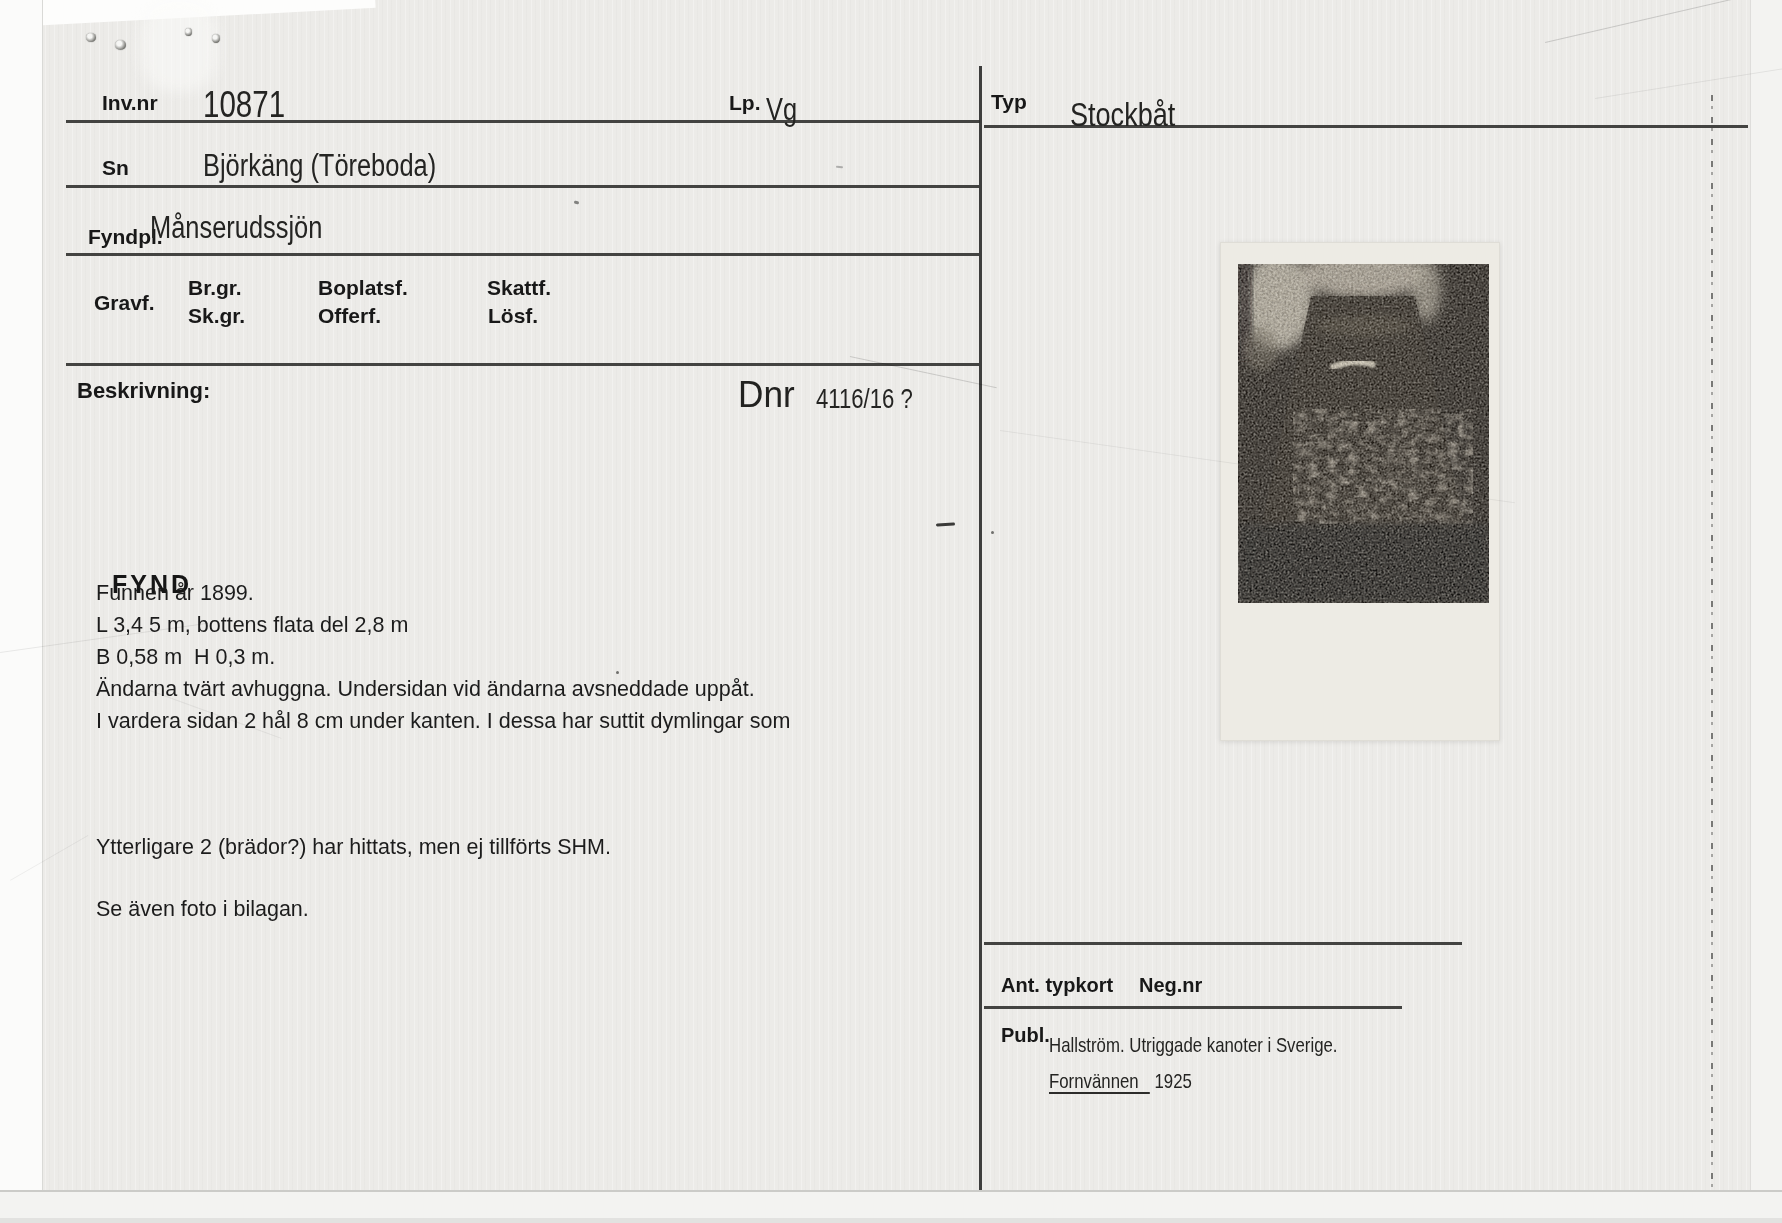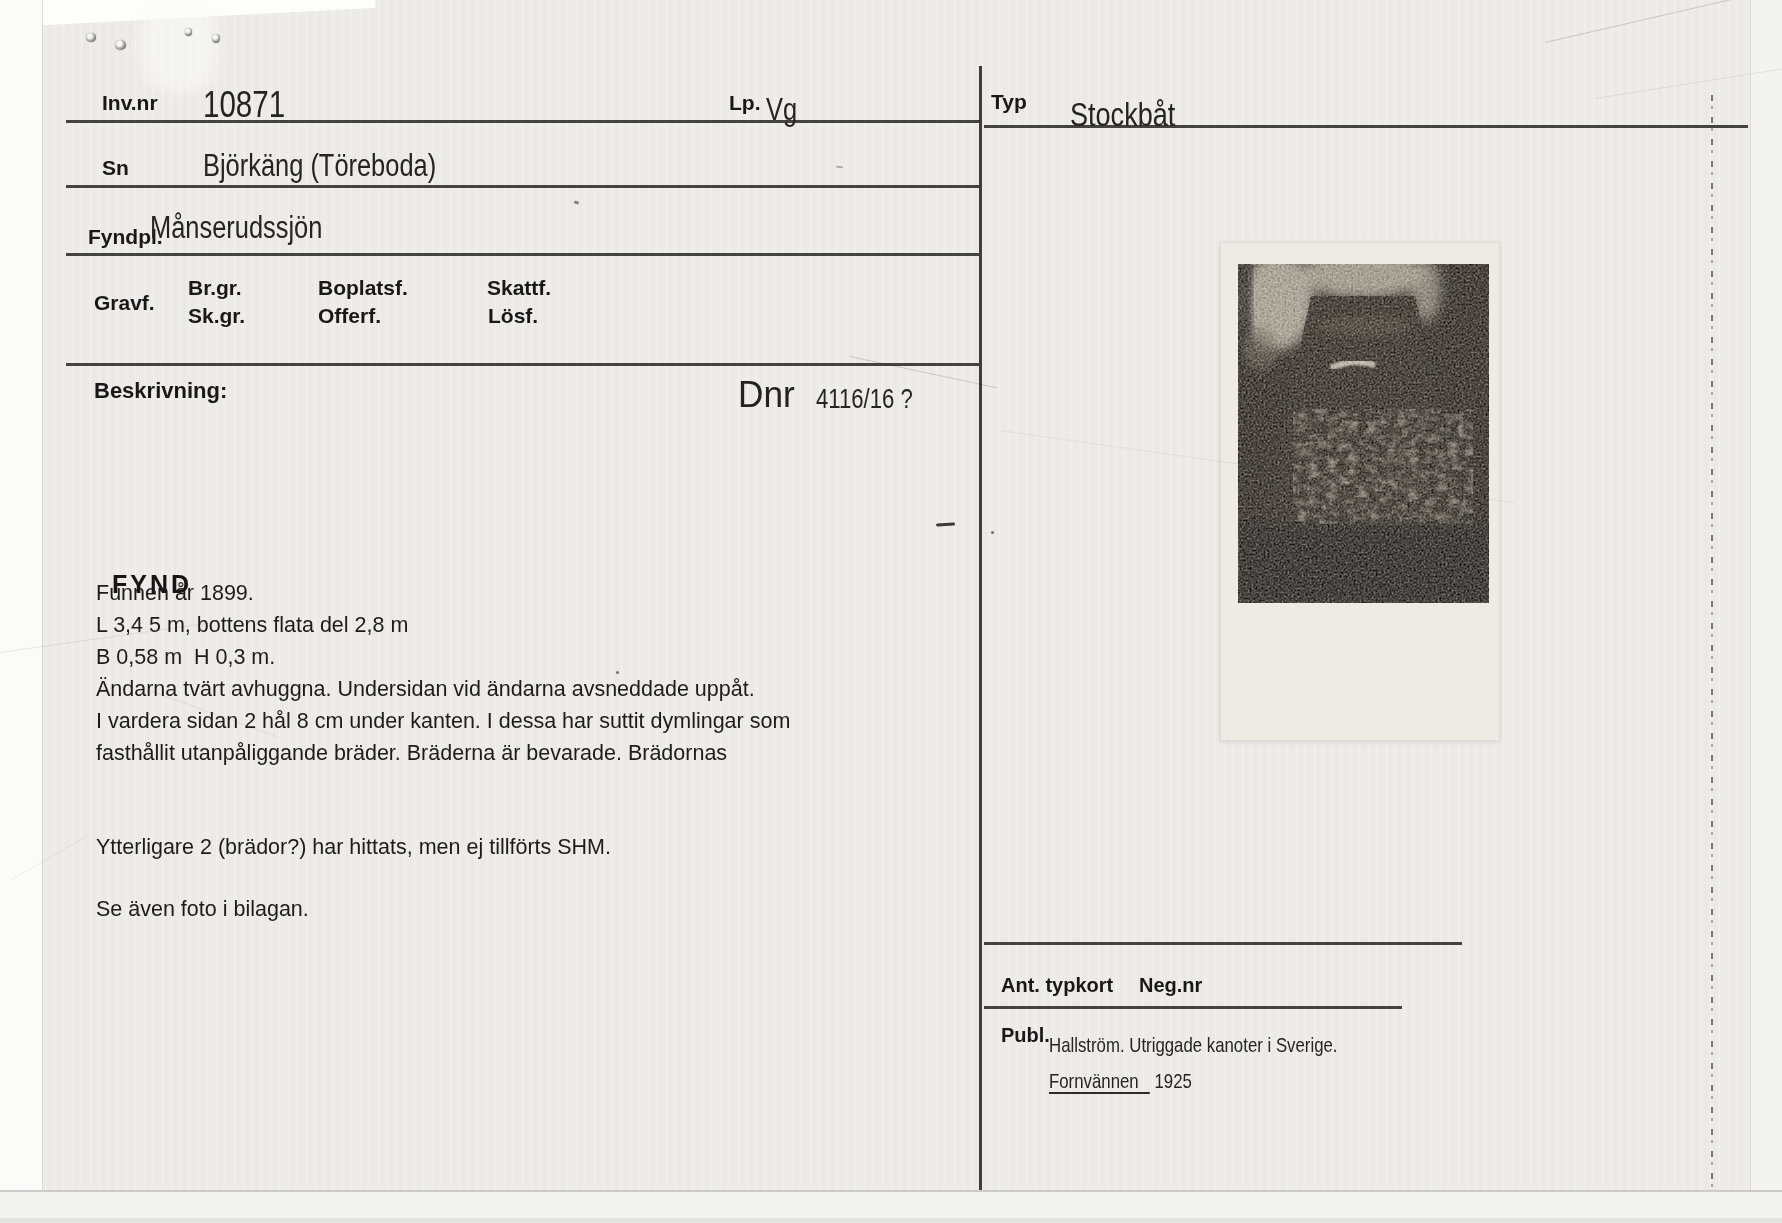--- a/index.html
+++ b/index.html
@@ -82,31 +82,30 @@
   <div class="typed" style="left:150px;top:210px;">Månserudssjön</div>
 
   <div class="lbl" style="left:94px;top:291px;">Gravf.</div>
   <div class="lbl" style="left:188px;top:276px;">Br.gr.</div>
   <div class="lbl" style="left:188px;top:304px;">Sk.gr.</div>
   <div class="lbl" style="left:318px;top:276px;">Boplatsf.</div>
   <div class="lbl" style="left:318px;top:304px;">Offerf.</div>
   <div class="lbl" style="left:487px;top:276px;">Skattf.</div>
   <div class="lbl" style="left:488px;top:304px;">Lösf.</div>
 
-  <div class="besk" style="left:94px;top:378px;text-align:center;">Beskrivning:</div>
+  <div class="besk" style="left:77px;top:378px;text-align:center;">Beskrivning:</div>
   <div class="dnr" style="left:738px;top:374px;">Dnr</div>
   <div class="typed" style="left:816px;top:384px;font-size:27px;">4116/16 ?</div>
 
   <div class="fynd-h" style="left:112px;top:538px;margin-top:32px;">FYND</div>
   <div class="body-line" style="left:96px;top:581px;">Funnen år 1899.</div>
   <div class="body-line" style="left:96px;top:613px;">L 3,4 5 m, bottens flata del 2,8 m</div>
   <div class="body-line" style="left:96px;top:645px;">B 0,58 m  H 0,3 m.</div>
   <div class="body-line" style="left:96px;top:677px;">Ändarna tvärt avhuggna. Undersidan vid ändarna avsneddade uppåt.</div>
   <div class="body-line" style="left:96px;top:709px;">I vardera sidan 2 hål 8 cm under kanten. I dessa har suttit dymlingar som</div>
-  <div class="body-line" style="left:96px;top:741px;">fasthållit utanpåliggande bräder. Bräderna är bevarade. Brädornas</div>
   <div class="body-line" style="left:96px;top:835px;">Ytterligare 2 (brädor?) har hittats, men ej tillförts SHM.</div>
   <div class="body-line" style="left:96px;top:897px;">Se även foto i bilagan.</div>
 
   <div class="lbl" style="left:991px;top:90px;">Typ</div>
   <div class="typed" style="left:1070px;top:96px;font-size:33px;">Stockbåt</div>
 
   <div class="clipping">
     <div class="photo">
       <svg width="251" height="339" viewBox="0 0 251 339" preserveAspectRatio="none">
         <defs>

